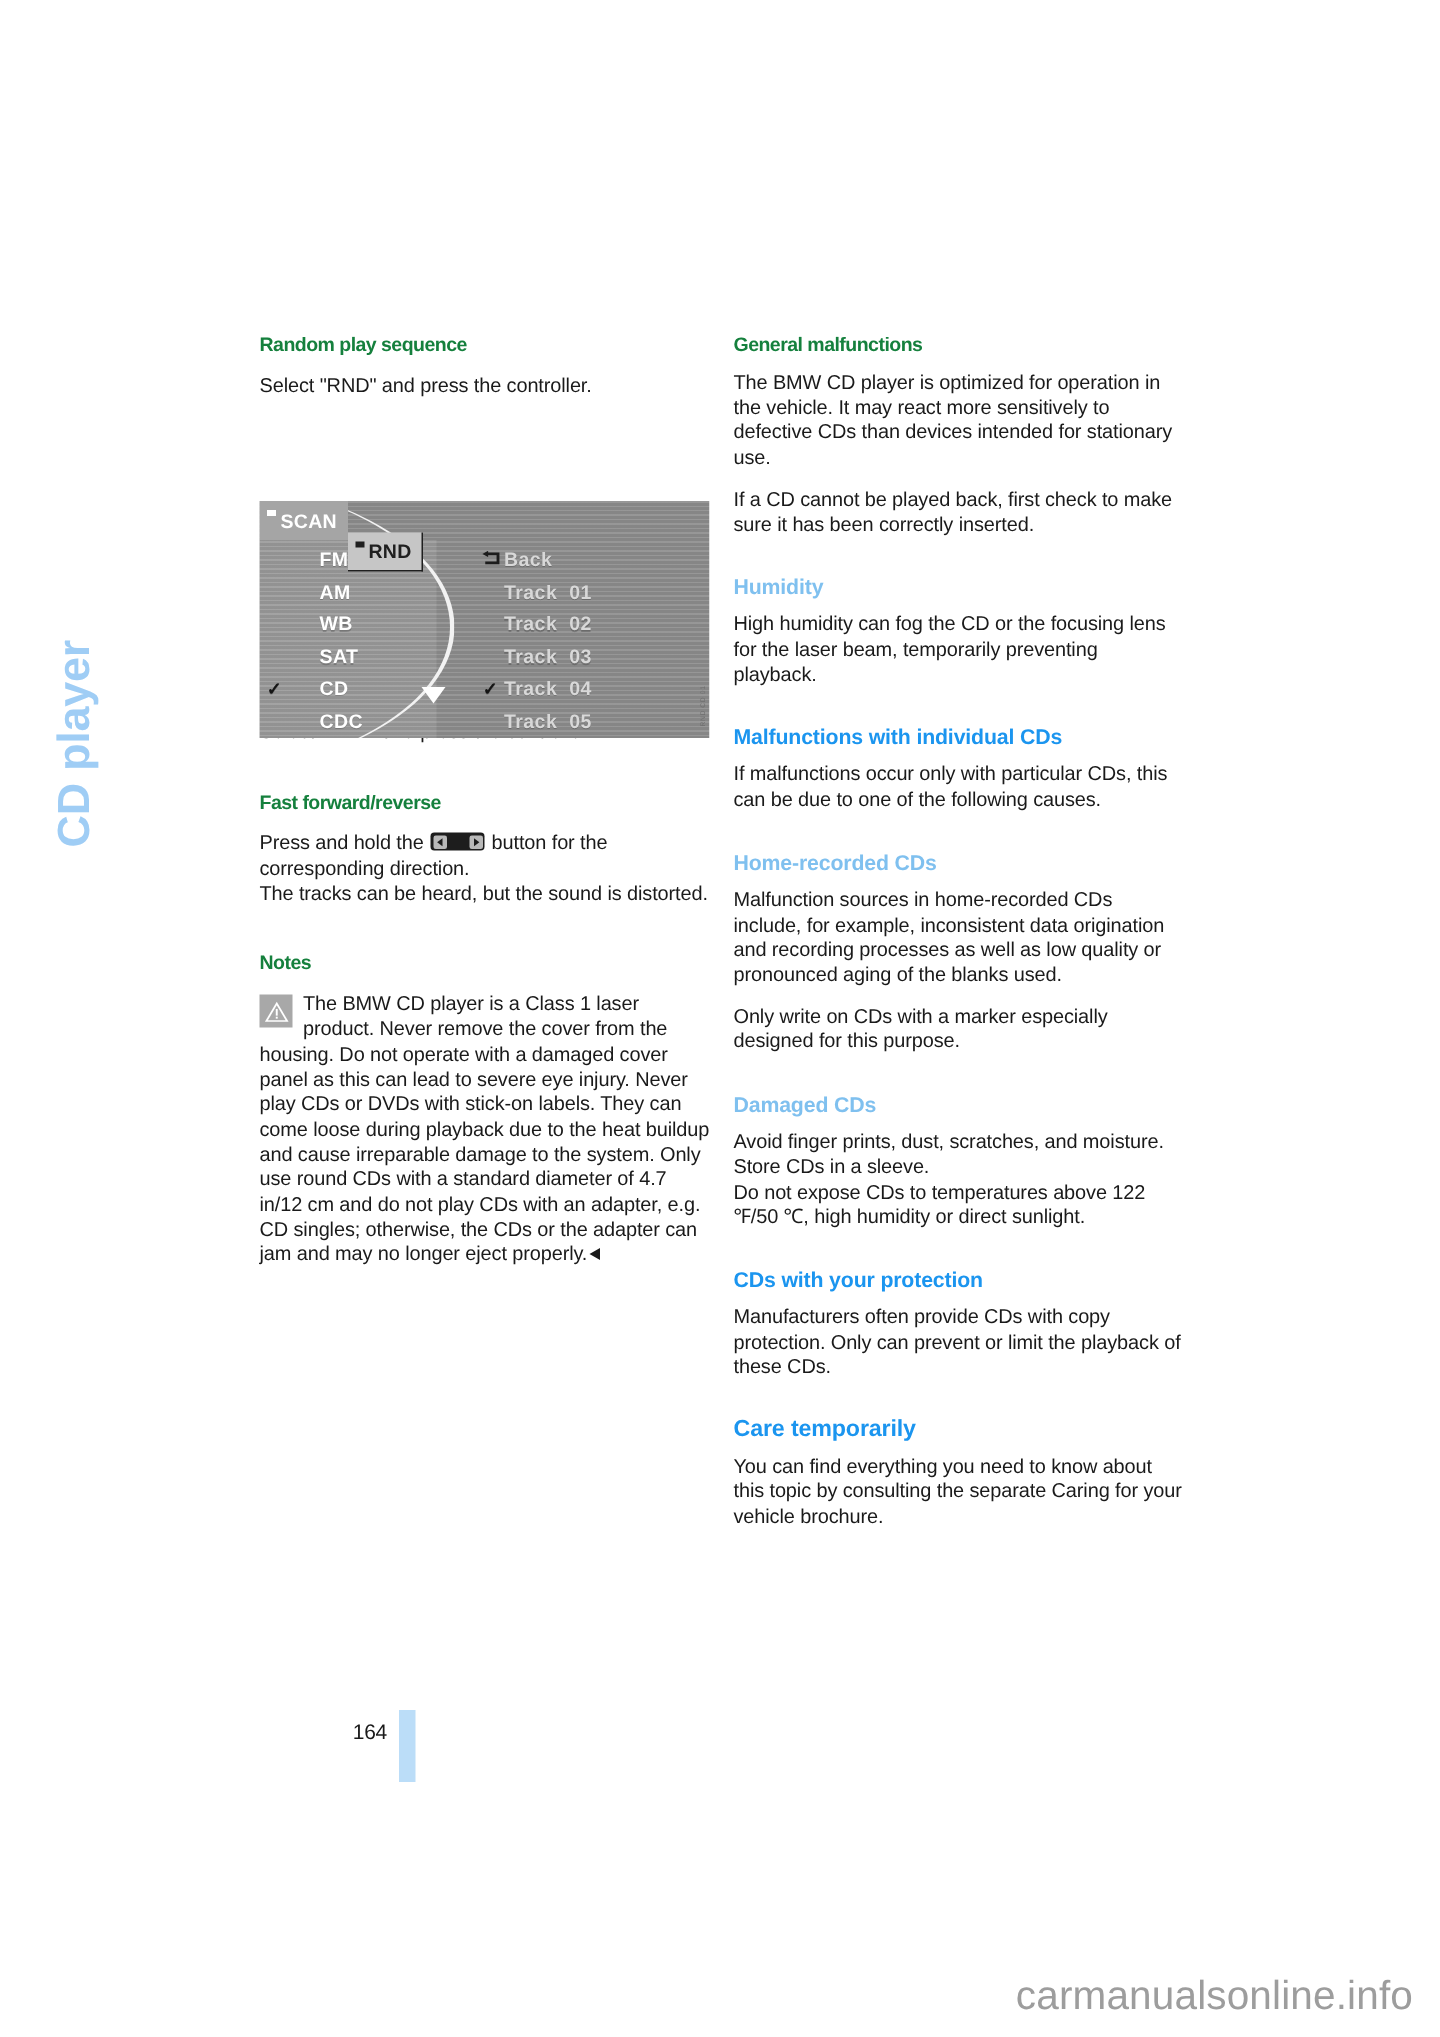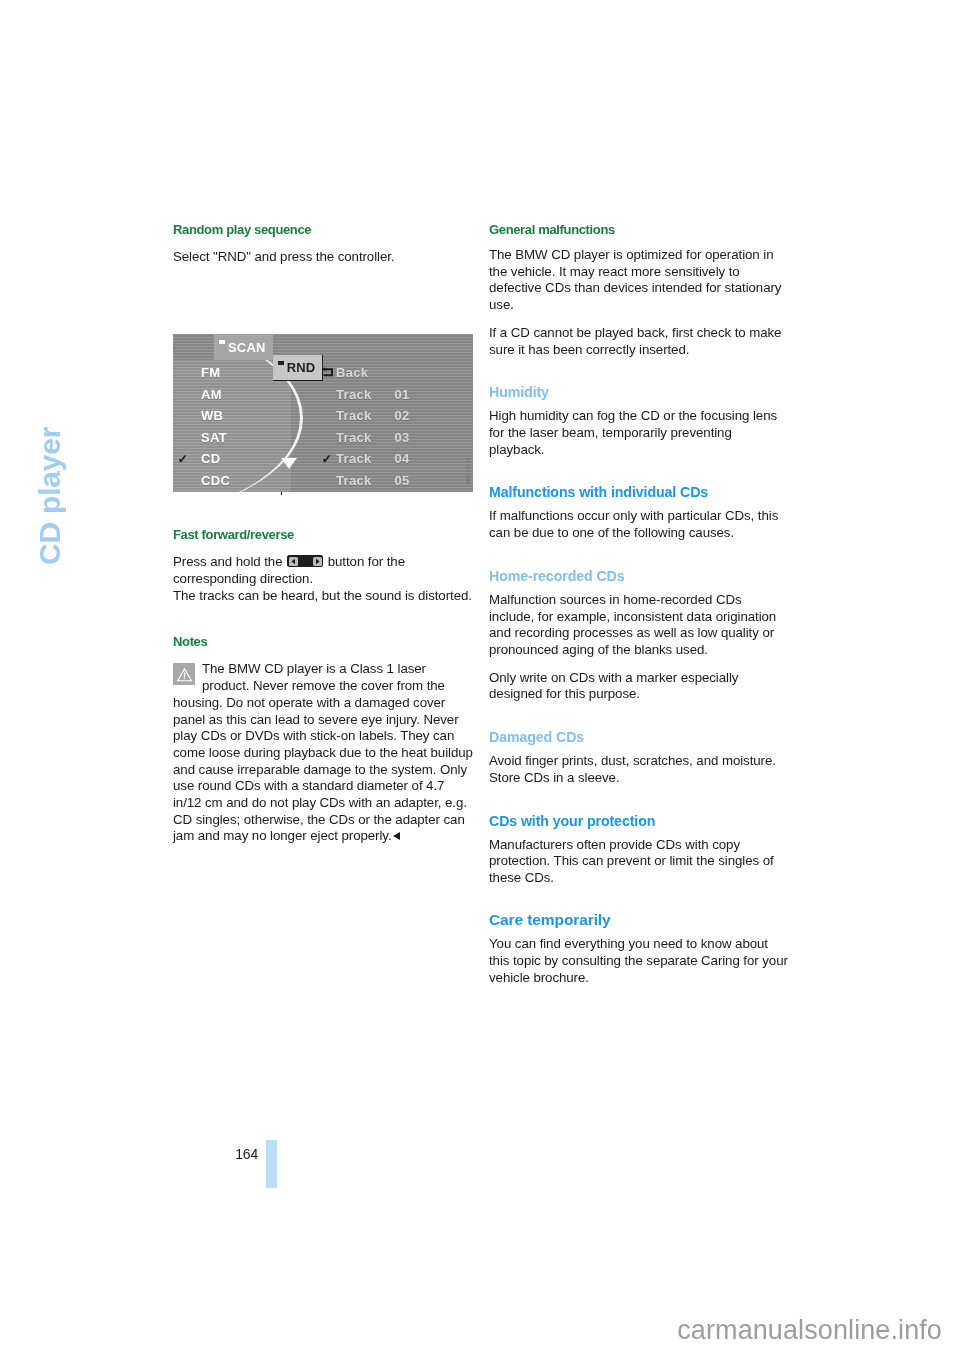--- a/index.html
+++ b/index.html
@@ -186,24 +186,23 @@
     top: 124px;
     width: 0; height: 0;
     border-left: 8px solid transparent;
     border-right: 8px solid transparent;
     border-top: 11px solid #ffffff;
   }
 
   
   .fig-tabs {
     position: absolute;
-    left: 16px; top: 0;
+    left: 0; top: 0;
     height: 26px;
     display: flex;
-    padding-left: 25px;
   }
   .fig-tab {
     height: 26px;
     padding: 0 7px 0 5px;
     display: flex;
     align-items: center;
     font-size: 13px;
     font-weight: bold;
     color: #ffffff;
     letter-spacing: 0.2px;
@@ -245,21 +244,21 @@
     letter-spacing: 0.3px;
     text-shadow: 0 1px 0 rgba(0,0,0,0.18);
   }
   .fig-menu-item .chk {
     width: 20px;
     text-align: center;
     color: #151515;
     font-size: 12px;
     font-weight: bold;
   }
-  .fig-menu-item .lbl { margin-left: 8px; }
+  .fig-menu-item .lbl { margin-left: 20px; }
 
   .fig-tracks {
     position: absolute;
     left: 147px;
     top: 28px;
     width: 150px;
   }
   .fig-track-item {
     height: 21.5px;
     display: flex;
@@ -271,21 +270,21 @@
     text-shadow: 0 1px 0 rgba(0,0,0,0.2);
   }
   .fig-track-item .chk {
     width: 14px;
     text-align: center;
     color: #141414;
     font-size: 12px;
     font-weight: bold;
     margin-right: 2px;
   }
-  .fig-track-item .num { margin-left: 23px; }
+  .fig-track-item .num { margin-left: 8px; }
   .fig-back-icon {
     width: 14px;
     margin-right: 2px;
     display: flex;
     align-items: center;
     justify-content: center;
   }
   .fig-code {
     position: absolute;
     right: 2px;
@@ -474,23 +473,24 @@
     <h2 class="sub strong">Malfunctions with individual CDs</h2>
     <p class="body">If malfunctions occur only with particular CDs, this can be due to one of the following causes.</p>
 
     <h2 class="sub">Home-recorded CDs</h2>
     <p class="body">Malfunction sources in home-recorded CDs include, for example, inconsistent data origination and recording processes as well as low quality or pronounced aging of the blanks used.</p>
     <p class="body">Only write on CDs with a marker especially designed for this purpose.</p>
 
     <h2 class="sub">Damaged CDs</h2>
     <p class="body tight">Avoid finger prints, dust, scratches, and moisture.</p>
     <p class="body tight">Store CDs in a sleeve.</p>
+    <p class="body">Do not expose CDs to temperatures above 122 ℉/50 ℃, high humidity or direct sunlight.</p>
 
     <h2 class="sub strong">CDs with your protection</h2>
-    <p class="body">Manufacturers often provide CDs with copy protection. This can prevent or limit the singles of these CDs.</p>
+    <p class="body">Manufacturers often provide CDs with copy protection. Only can prevent or limit the playback of these CDs.</p>
 
     <h2 class="sub strong" style="font-size:15.5px;margin-top:24px">Care temporarily</h2>
     <p class="body">You can find everything you need to know about this topic by consulting the separate Caring for your vehicle brochure.</p>
 
   </div>
 
   <div class="page-number">164</div>
   <div class="page-bar"></div>
   <div class="watermark">carmanualsonline.info</div>
 

